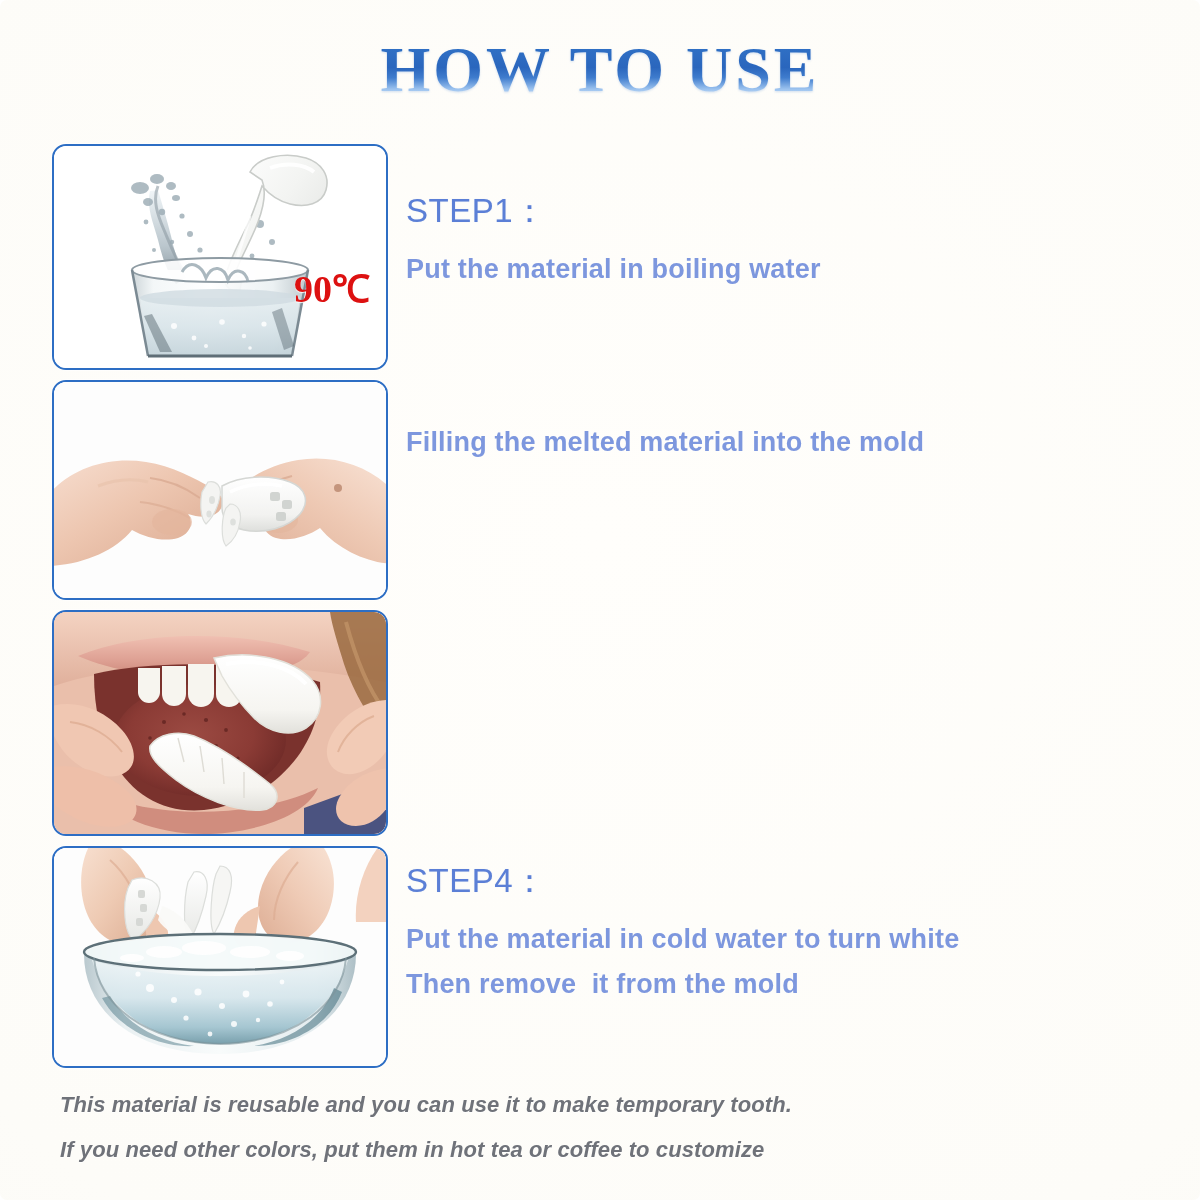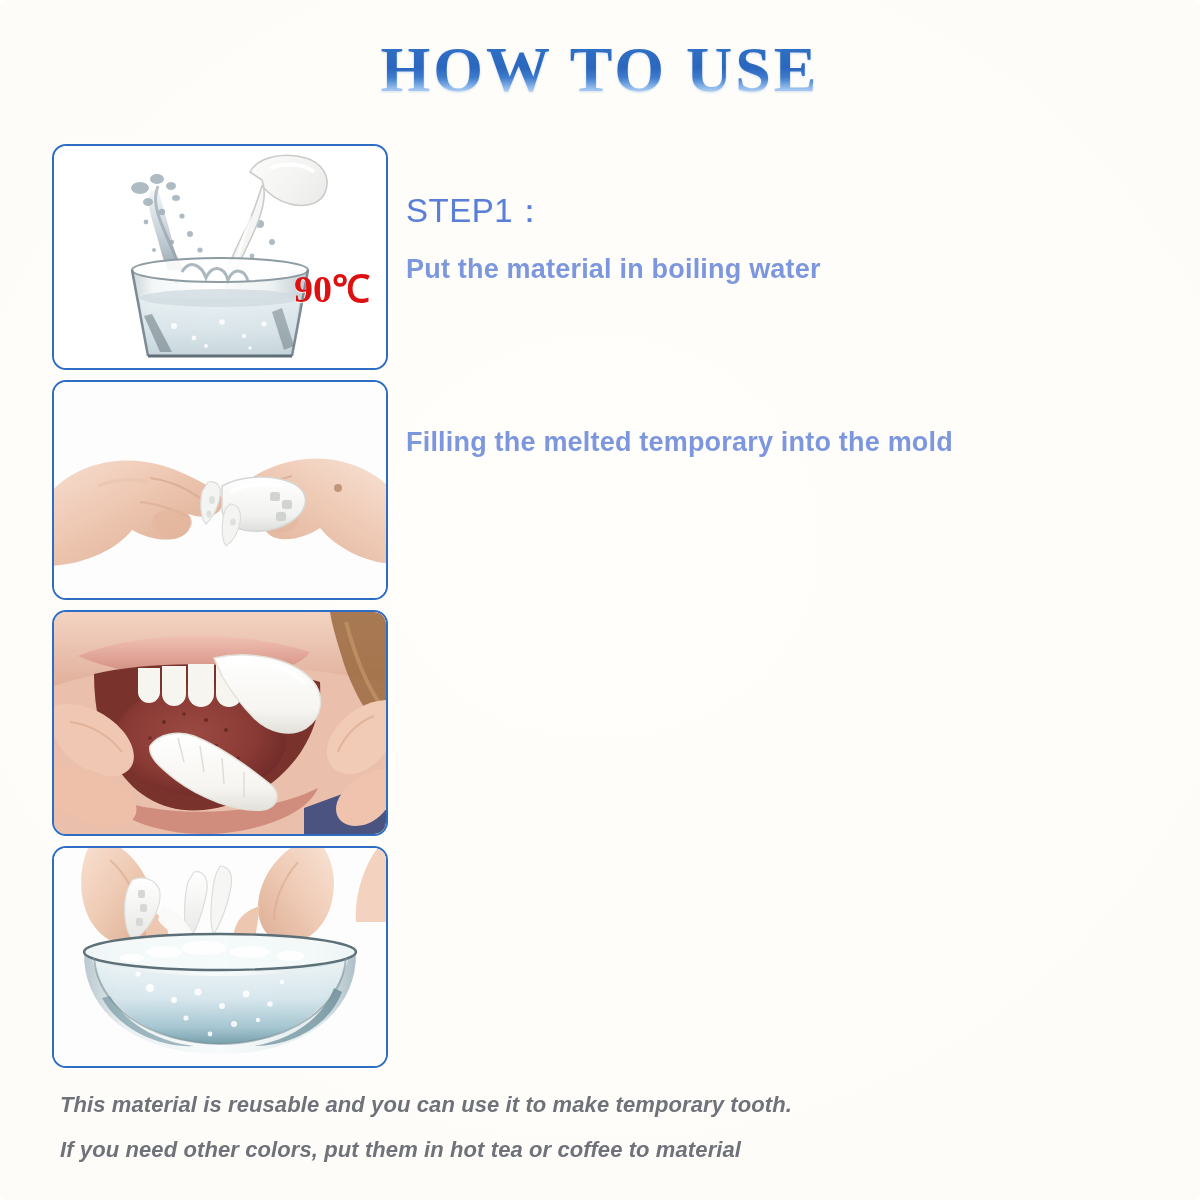--- a/index.html
+++ b/index.html
@@ -502,23 +502,28 @@
       </svg>
     </div>
   </div>
 
   <div class="step-block" id="step-1">
     <div class="step-label">STEP1：</div>
     <div class="step-line">Put the material in boiling water</div>
   </div>
 
   <div class="step-block" id="step-2">
-    <div class="step-line">Filling the melted temporary into the mold</div>
-  </div>
-
-
+    <div class="step-line">Filling the melted material into the mold</div>
+  </div>
+
+
+  <div class="step-block" id="step-4">
+    <div class="step-label">STEP4：</div>
+    <div class="step-line">Put the material in cold water to turn white</div>
+    <div class="step-line">Then remove  it from the mold</div>
+  </div>
 
   <div id="footer">
     <div class="footer-line">This material is reusable and you can use it to make temporary tooth.</div>
-    <div class="footer-line">If you need other colors, put them in hot tea or coffee to material</div>
+    <div class="footer-line">If you need other colors, put them in hot tea or coffee to customize</div>
   </div>
 
 </div>
 
 </body></html>

